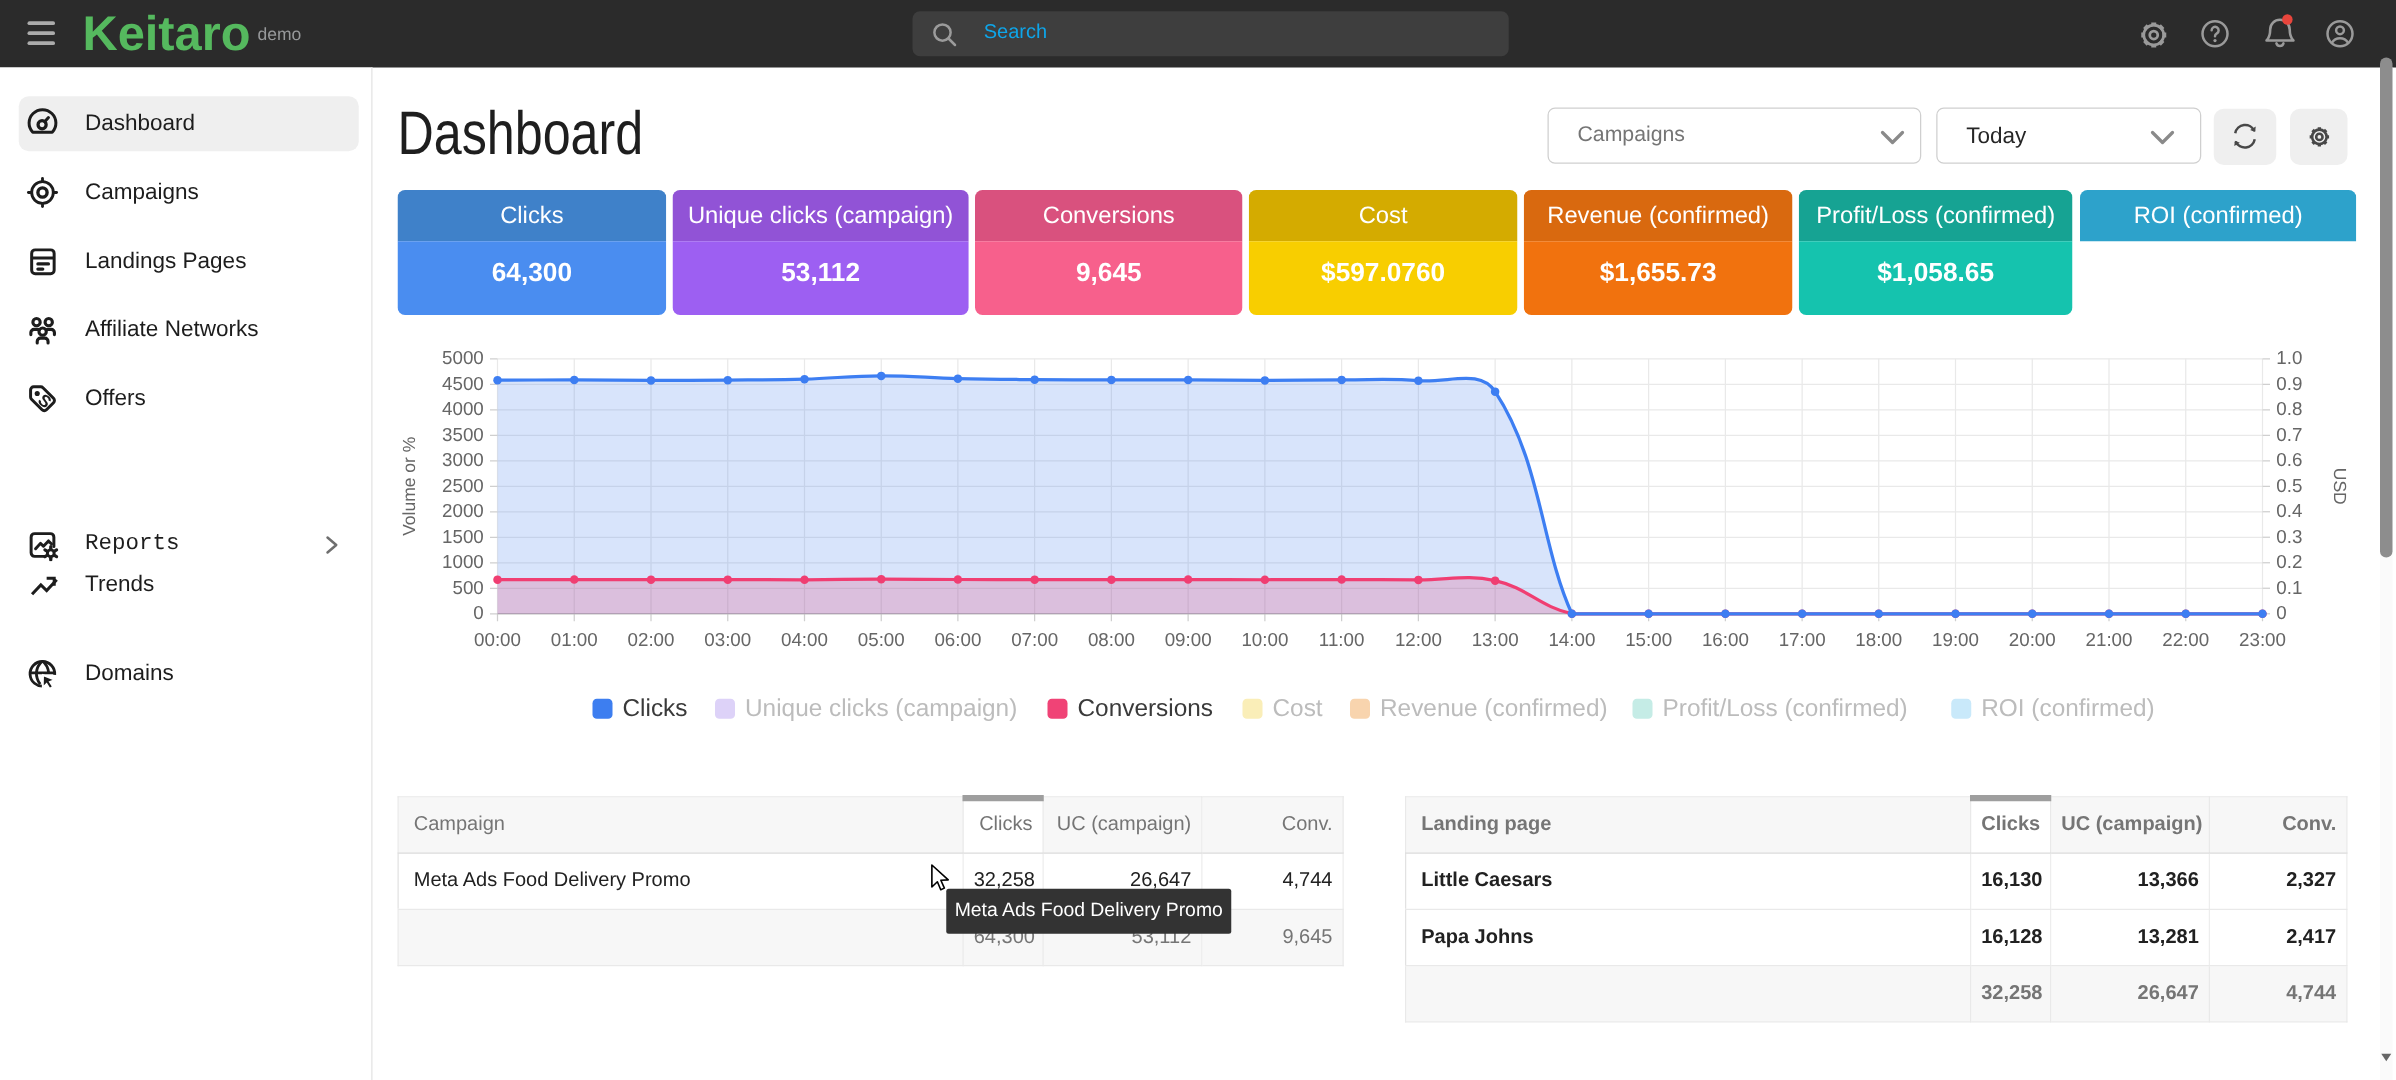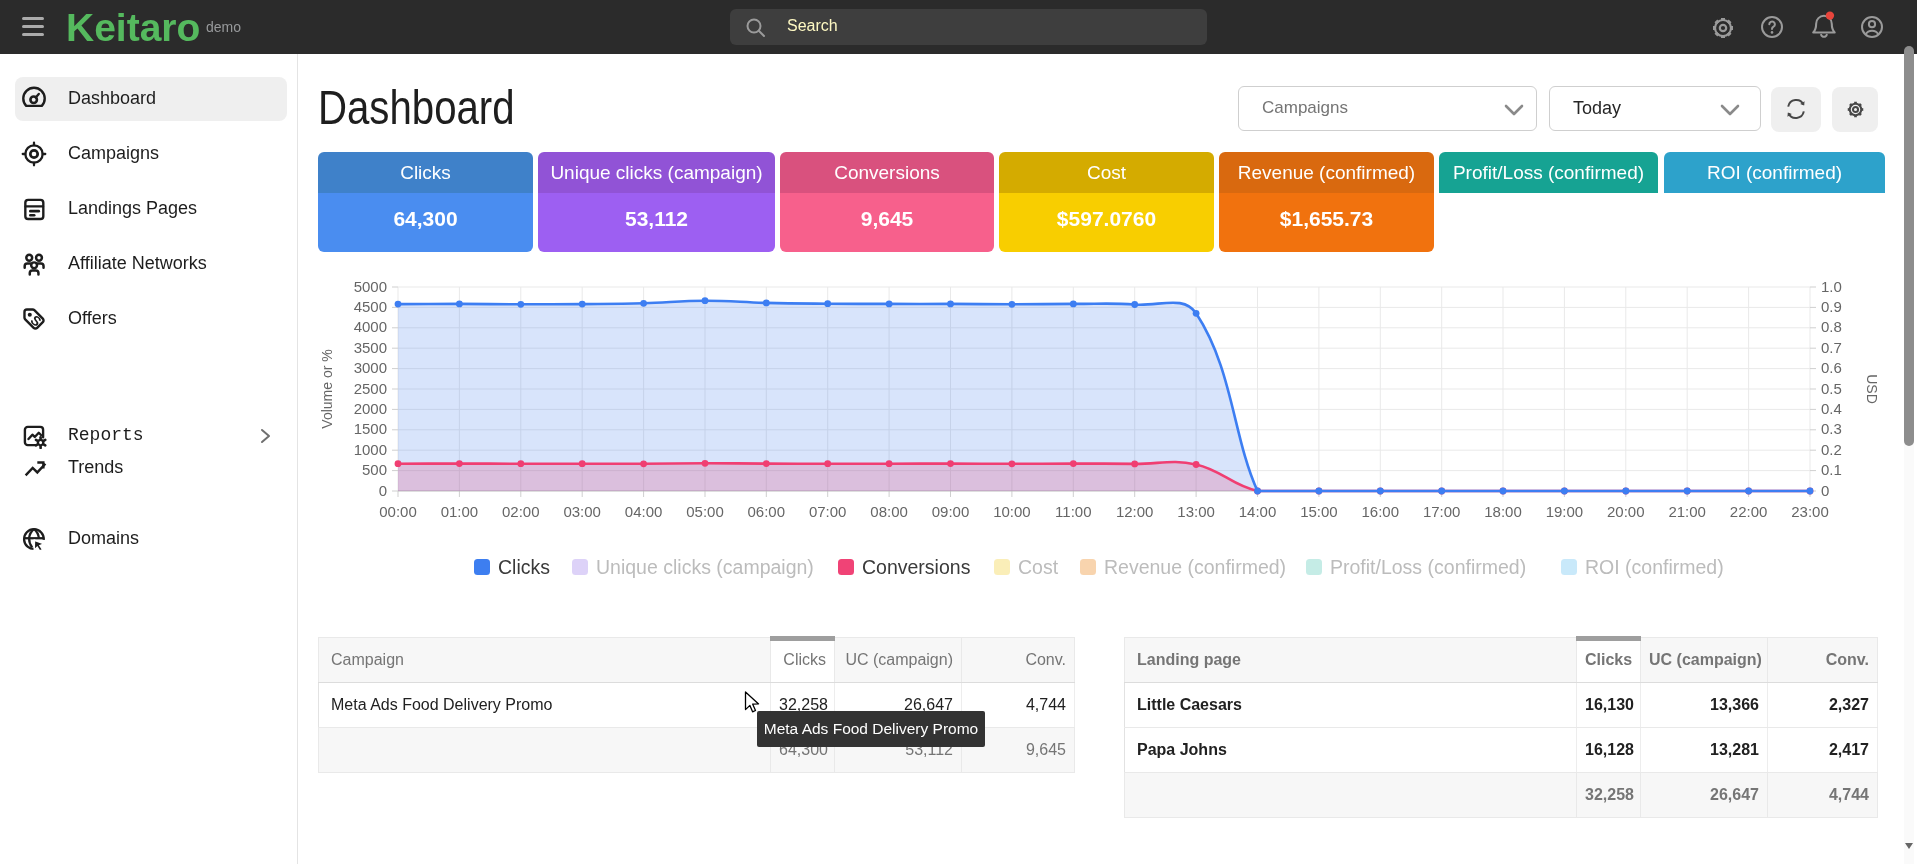--- a/index.html
+++ b/index.html
@@ -7,21 +7,21 @@
   font-family:"Liberation Sans", sans-serif; position:relative; }
 .abs { position:absolute; }
 
 
 #topbar { position:absolute; left:0; top:0; width:1917px; height:54px; background:#2b2b2b; }
 #burger { position:absolute; left:22px; top:17px; width:22px; }
 #burger div { height:3.4px; background:#ababab; border-radius:2px; margin-bottom:4.4px; }
 #logo { position:absolute; left:66px; top:6px; font-size:39px; font-weight:bold; color:#55b95e; letter-spacing:0px; }
 #demo { position:absolute; left:206px; top:19px; font-size:14px; color:#97999b; }
 #search { position:absolute; left:730px; top:9px; width:477px; height:36px; background:#3e3e3e; border-radius:6px; }
-#search span.txt { position:absolute; left:57px; top:8px; font-size:16px; color:#fef9c3; }
+#search span.txt { position:absolute; left:57px; top:8px; font-size:16px; color:#0ea5e9; }
 #search svg { position:absolute; left:13px; top:6px; }
 .topicon { position:absolute; top:15px; }
 
 
 #sidebar { position:absolute; left:0; top:54px; width:298px; height:810px; background:#fff; border-right:1px solid #e4e4e4; }
 .mi { position:absolute; left:0; width:298px; height:44px; }
 .mi .lbl { position:absolute; left:68px; top:11px; font-size:18px; color:#1d1d1d; }
 .mi svg { position:absolute; left:21px; top:9px; }
 .mi.active { left:15px; width:272px; background:#efefef; border-radius:8px; }
 .mi.active svg { left:6px; }
@@ -254,20 +254,21 @@
 <div class="card" style="left:999px; width:215px;">
     <div class="hd" style="background:#d4ab00;">Cost</div>
     <div class="vl" style="background:#f8ce00;">$597.0760</div>
   </div>
 <div class="card" style="left:1219px; width:215px;">
     <div class="hd" style="background:#d9690f;">Revenue (confirmed)</div>
     <div class="vl" style="background:#f1720e;">$1,655.73</div>
   </div>
 <div class="card" style="left:1439px; width:219px;">
     <div class="hd" style="background:#16a393;">Profit/Loss (confirmed)</div>
+    <div class="vl" style="background:#15c3ae;">$1,058.65</div>
   </div>
 <div class="card" style="left:1664px; width:221px;">
     <div class="hd" style="background:#2da2cb;">ROI (confirmed)</div>
   </div>
 
 <svg id="chart" style="position:absolute; left:310px; top:270px;" width="1580" height="330" font-family="Liberation Sans, sans-serif">
 
   <g stroke="#e9e9e9" stroke-width="1">
     <line x1="88" y1="17" x2="1500" y2="17"></line>
       <line x1="88" y1="37.4" x2="1500" y2="37.4"></line>

